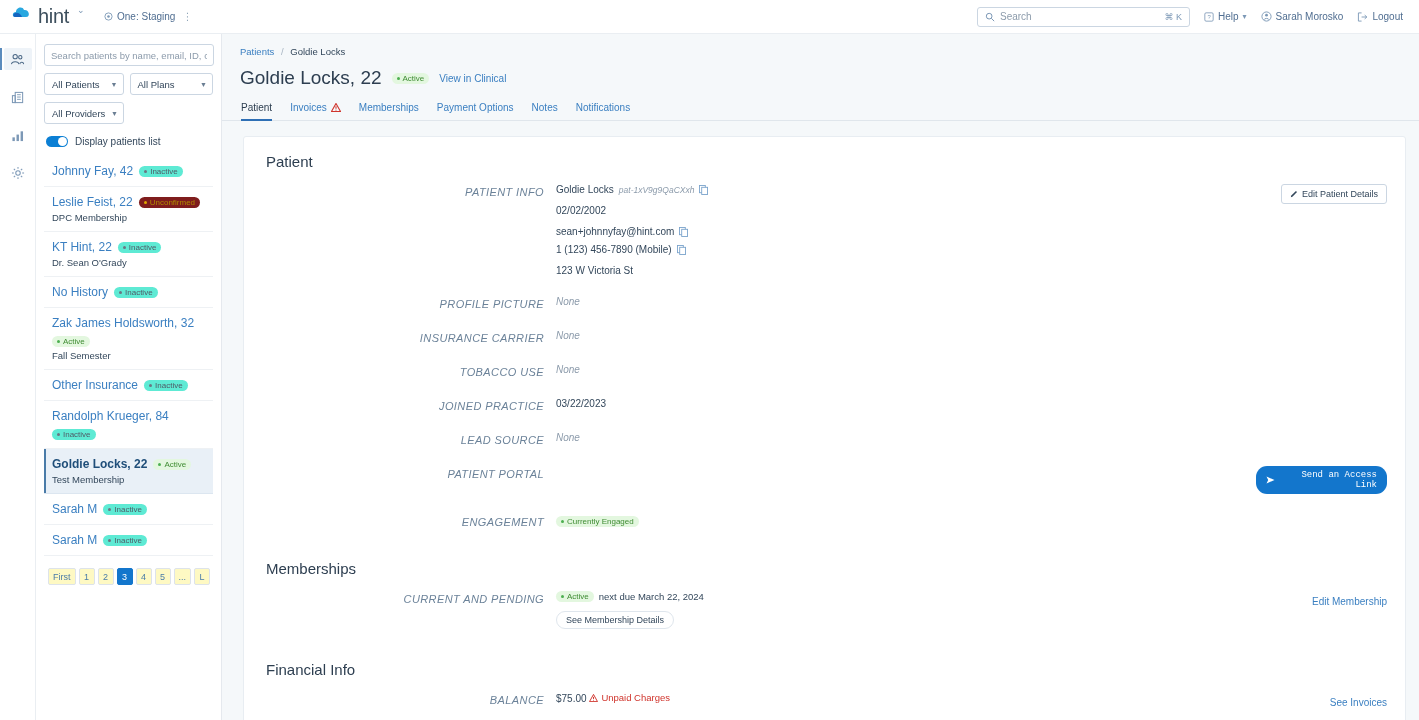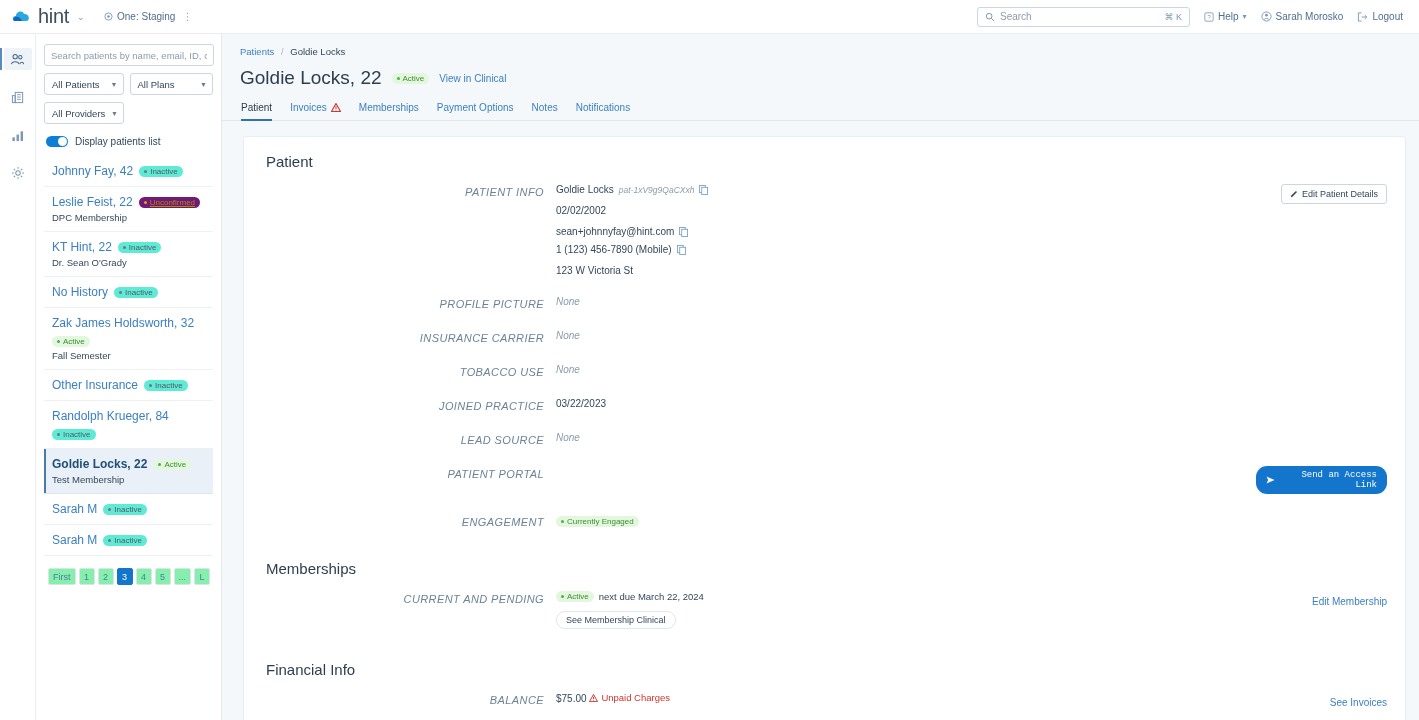--- a/index.html
+++ b/index.html
@@ -10,21 +10,21 @@
     color: #33475b;
     overflow: hidden;
   }
 
   
   .topbar {
     position: absolute; top: 0; left: 0; width: 1419px; height: 34px;
     background: #ffffff; display: flex; align-items: center;
     border-bottom: 1px solid #eaeef2;
   }
-  .brand { display: flex; align-items: center; gap: 6px; padding-left: 12px; width: 92px; }
+  .brand { display: flex; align-items: flex-start; gap: 6px; padding-left: 12px; width: 92px; }
   .brand-logo { width: 20px; height: 16px; position: relative; }
   .brand-name { font-size: 20px; font-weight: 400; color: #3d4f5d; letter-spacing: -0.3px; }
   .brand-caret { font-size: 9px; color: #7c98b6; margin-left: 2px; }
   .env-sel {
     display: flex; align-items: center; gap: 4px; margin-left: 12px;
     font-size: 10px; color: #506e91;
   }
   .env-dots { font-size: 10px; color: #8fa5b8; letter-spacing: 0; margin-left: 3px; }
   .topbar-right {
     margin-left: auto; display: flex; align-items: center; gap: 14px; padding-right: 16px;
@@ -99,29 +99,29 @@
   .pname { font-size: 12px; color: #3a7fc1; }
   .prow.sel-row .pname { font-weight: bold; color: #1f4e79; }
   .psub { font-size: 9.5px; color: #33475b; margin-top: 3px; }
   .badge {
     display: inline-flex; align-items: center; gap: 3px;
     font-size: 8px; padding: 1px 5px; border-radius: 8px; white-space: nowrap;
   }
   .badge .dot { width: 3px; height: 3px; border-radius: 50%; display: inline-block; }
   .b-inactive { background: #5eead4; color: #4f5b67; }
   .b-inactive .dot { background: #6b7682; }
-  .b-unconf { background: #701a75; color: #b08900; text-decoration: underline; }
+  .b-unconf { background: #7f1d1d; color: #b08900; }
   .b-unconf .dot { background: #e0a800; }
   .b-active { background: #e3f7df; color: #3f8c33; }
   .b-active .dot { background: #4caf50; }
 
   .pager { display: flex; gap: 3px; margin-top: 12px; padding-left: 4px; }
   .pg {
     min-width: 16px; height: 17px; border: 1px solid #dde3ea; border-radius: 2px;
-    background: #86efac; font-size: 9px; color: #4a7ba8; display: flex;
+    background: #fef9c3; font-size: 9px; color: #4a7ba8; display: flex;
     align-items: center; justify-content: center; padding: 0 4px; cursor: pointer;
   }
   .pg.on { background: #1376cc; border-color: #1376cc; color: #fff; }
 
   
   .main {
     position: absolute; top: 34px; left: 222px; width: 1197px; height: 686px;
     background: #f5f8fa; overflow: hidden;
   }
   .crumb { padding: 12px 0 0 18px; font-size: 9.5px; }
@@ -592,21 +592,21 @@
       <div class="flabel">CURRENT AND PENDING</div>
       <div class="fval">
         <div class="line">
           <span class="badge b-active">
             <span class="dot"></span>
             <span>Active</span>
           </span>
           <span class="muted-note">next due March 22, 2024</span>
         </div>
         <div class="line" style="margin-top:9px">
-          <span class="btn-soft">See Membership Clinical</span>
+          <span class="btn-soft">See Membership Details</span>
         </div>
       </div>
       <div class="fact">
         <span class="link">Edit Membership</span>
       </div>
     </div>
 
     <div class="sec-h mt">Financial Info</div>
     <div id="financial-rows">
         <div class="frow">

